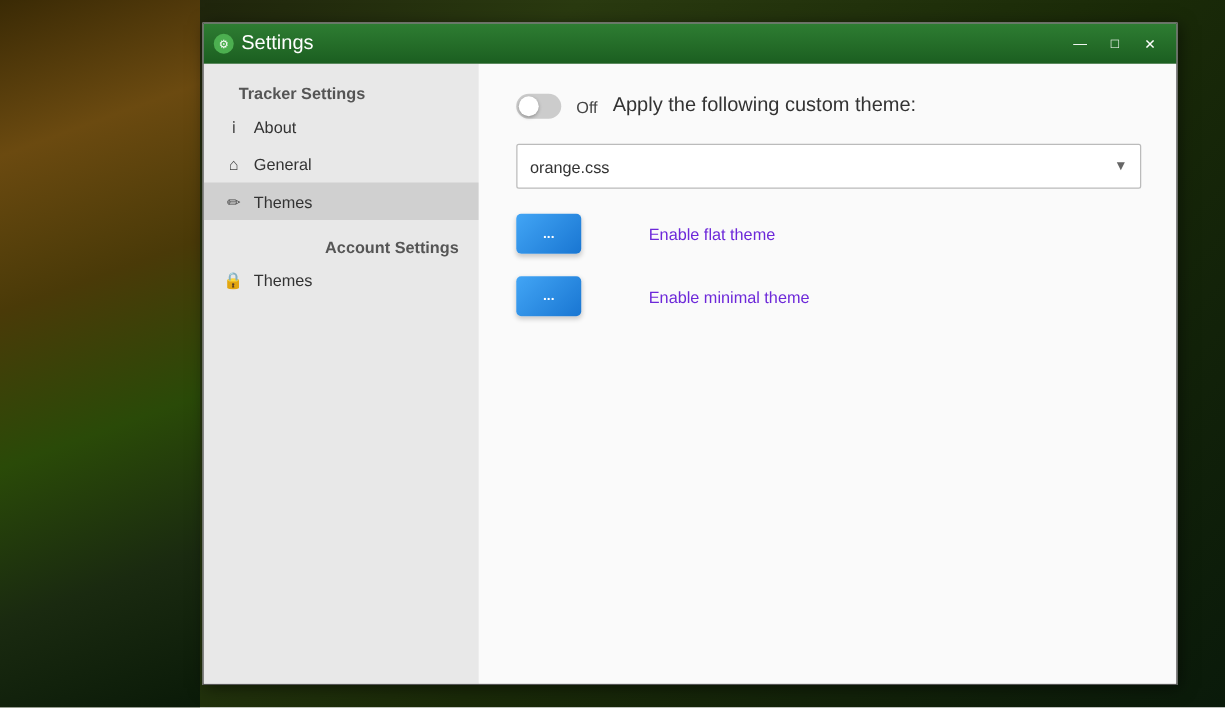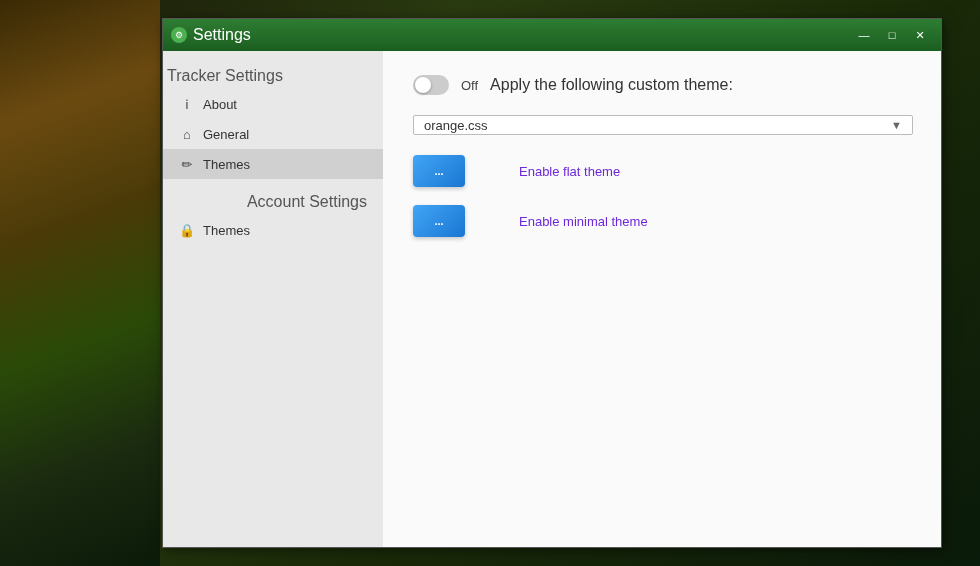--- a/index.html
+++ b/index.html
@@ -98,24 +98,24 @@
     }
 
     .sidebar {
       width: 220px;
       background: #e8e8e8;
       flex-shrink: 0;
       padding: 10px 0;
     }
 
     .section-header {
-      padding: 6px 16px 4px 4px;
-      font-size: 16px;
+      padding: 6px 16px 4px 28px;
+      font-size: 13px;
       color: #555;
-      font-weight: 400;
+      font-weight: 700;
     }
 
     .nav-item {
       display: flex;
       align-items: center;
       padding: 7px 16px;
       cursor: pointer;
       color: #333;
       font-size: 13px;
       gap: 8px;
@@ -181,21 +181,21 @@
       font-size: 16px;
       color: #333;
     }
 
     .dropdown-row {
       margin-bottom: 20px;
     }
 
     .dropdown {
       width: 500px;
-      height: 20px;
+      height: 36px;
       border: 1px solid #bbb;
       background: white;
       border-radius: 2px;
       display: flex;
       align-items: center;
       justify-content: space-between;
       padding: 0 10px;
       cursor: pointer;
       font-size: 13px;
       color: #333;

